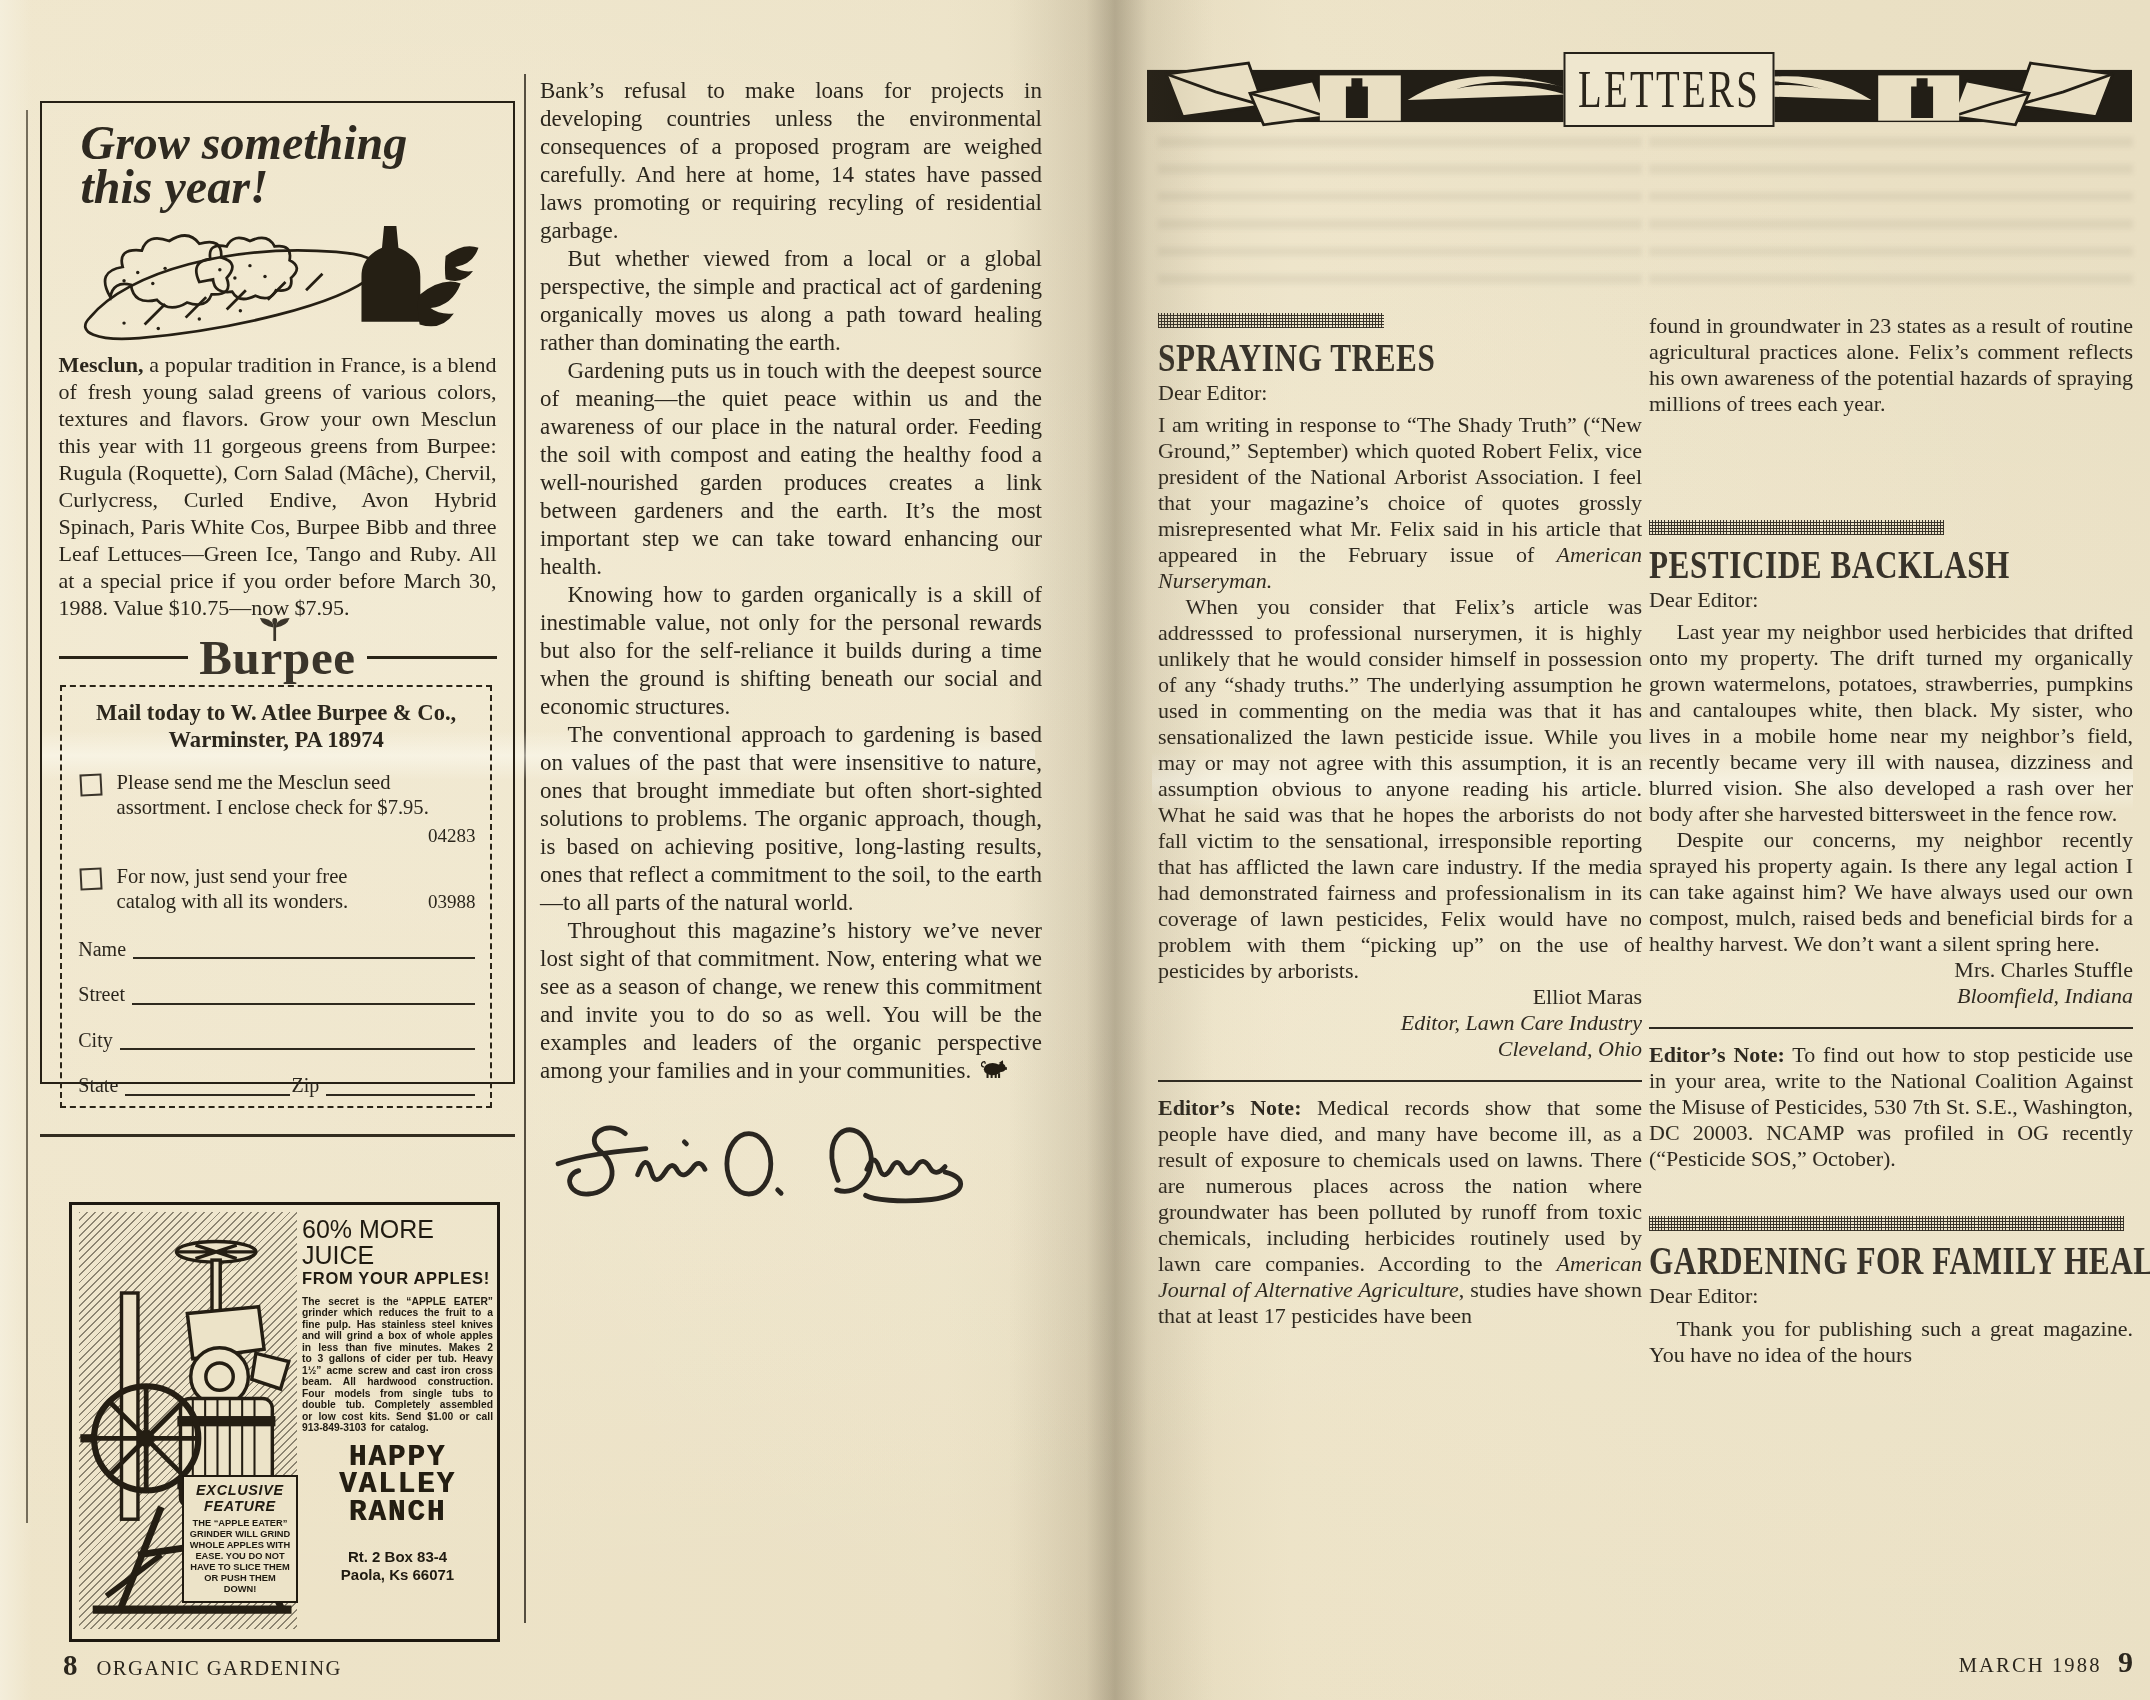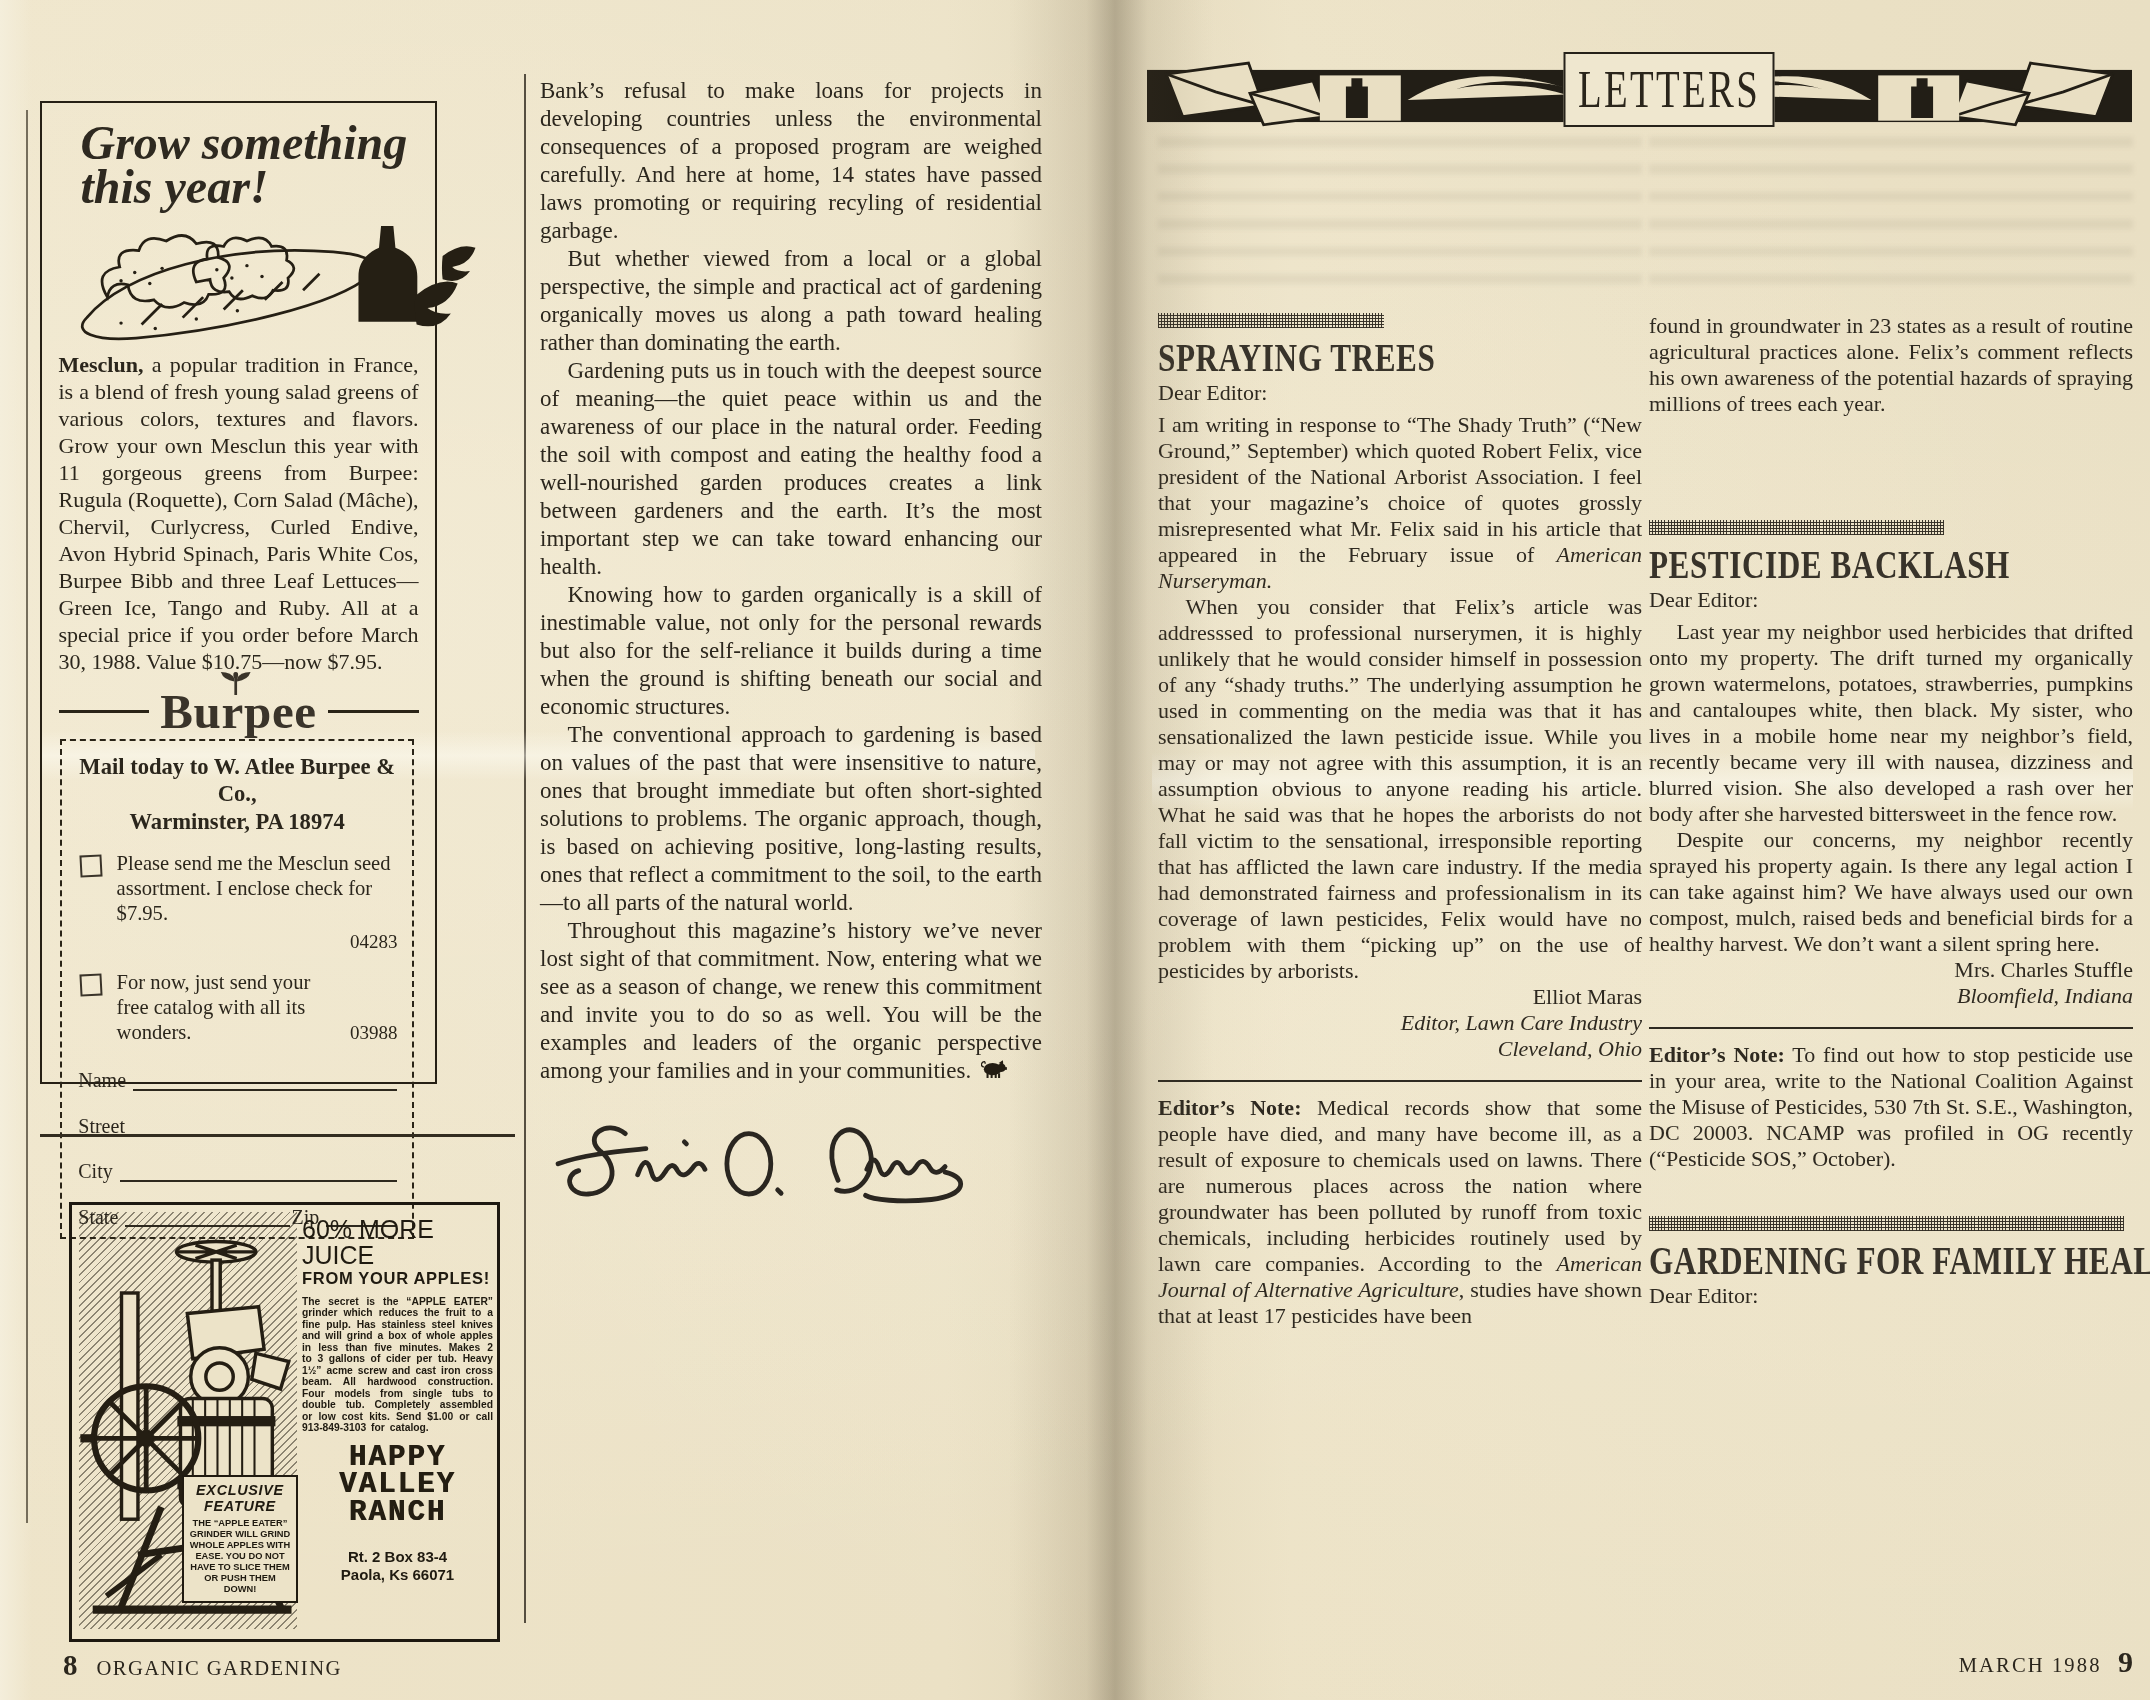--- a/index.html
+++ b/index.html
@@ -14,21 +14,21 @@
     background:linear-gradient(90deg,rgba(96,80,52,0) 0%,rgba(96,80,52,.13) 38%,rgba(64,52,30,.30) 52%,rgba(96,80,52,.10) 68%,rgba(96,80,52,0) 100%);}
   .left-edge{position:absolute;left:0;top:0;width:32px;height:1701px;background:linear-gradient(90deg,#f4eedb,rgba(244,238,219,0));}
   .edge-line{position:absolute;left:26px;top:110px;width:2.1px;height:1413px;background:#4c4434;opacity:.75;}
   .col-rule{position:absolute;left:524px;top:74px;width:2.1px;height:1549px;background:#3b3428;opacity:.85;}
   .crease{position:absolute;pointer-events:none;background:linear-gradient(180deg,rgba(255,255,248,0),rgba(255,255,248,.45),rgba(255,255,248,0));}
   .crease-l{left:41px;top:731px;width:994px;height:49px;}
   .crease-r{left:1152px;top:752px;width:981px;height:58px;}
   .ghost{background:repeating-linear-gradient(180deg, rgba(108,98,76,.18) 0 9.6px, rgba(108,98,76,0) 9.6px 27.4px);
     filter:blur(2.7px);opacity:.5;}
   
-  .burpee-ad{position:absolute;left:40px;top:101px;width:397px;height:983px;border:2.7px solid #262015;box-sizing:border-box;padding:18px 16.5px 0 16.5px;}
+  .burpee-ad{position:absolute;left:40px;top:101px;width:475px;height:983px;border:2.7px solid #262015;box-sizing:border-box;padding:18px 16.5px 0 16.5px;}
   .bp-head{margin-left:22px;font-weight:700;font-style:italic;font-size:48px;line-height:44px;letter-spacing:0;color:#2e2920;}
   .bp-illus{display:block;margin:5.5px auto 0 auto;}
   .bp-body{margin:6.9px 0 0 0;font-size:22px;line-height:27px;text-align:justify;color:#2b261c;}
   .bp-body b{font-weight:700;}
   .bp-logo-row{display:flex;align-items:center;margin-top:11px;height:51px;}
   .bp-logo-row .rule{flex:1;border-top:3.4px solid #2a2417;}
   .bp-logo{position:relative;margin:0 11px;font-weight:700;font-size:49px;letter-spacing:0.7px;color:#3a342a;line-height:44px;}
   .bp-sprig{position:absolute;left:50%;top:-18px;transform:translateX(-58%);}
   .coupon{border:2.7px dashed #2a2417;margin:1.4px 4.1px 0 1.4px;padding:12.3px 15px 9.6px 15px;}
   .cp-mail{text-align:center;font-weight:700;font-size:22.6px;line-height:27.4px;color:#2b261c;}
@@ -323,20 +323,21 @@
     <p class="rp first ind">Last year my neighbor used herbicides that drifted onto my property. The drift turned my organically grown watermelons, potatoes, strawberries, pumpkins and cantaloupes white, then black. My sister, who lives in a mobile home near my neighbor’s field, recently became very ill with nausea, dizziness and blurred vision. She also developed a rash over her body after she harvested bittersweet in the fence row.</p>
     <p class="rp ind">Despite our concerns, my neighbor recently sprayed his property again. Is there any legal action I can take against him? We have always used our own compost, mulch, raised beds and beneficial birds for a healthy harvest. We don’t want a silent spring here.</p>
     <p class="sig">Mrs. Charles Stuffle</p>
     <p class="sig"><i>Bloomfield, Indiana</i></p>
     <hr class="note-rule">
     <p class="rp"><b>Editor’s Note:</b><span> To find out how to stop pesticide use in your area, write to the National Coalition Against the Misuse of Pesticides, 530 7th St. S.E., Washington, DC 20003. NCAMP was profiled in OG recently (“Pesticide SOS,” October).</span></p>
     <div class="gap2"></div>
     <div class="hatch w-gf"></div>
     <div class="sect-head">GARDENING FOR FAMILY HEALTH</div>
     <p class="rp salut">Dear Editor:</p>
+    <p class="rp first ind">Thank you for publishing such a great magazine. You have no idea of the hours</p>
   </section>
 
   <div class="footer-r">
     <span class="fr-date">MARCH 1988</span>
     <span class="fr-num">9</span>
   </div>
 
   <div class="gutter"></div>
 </div>
 

